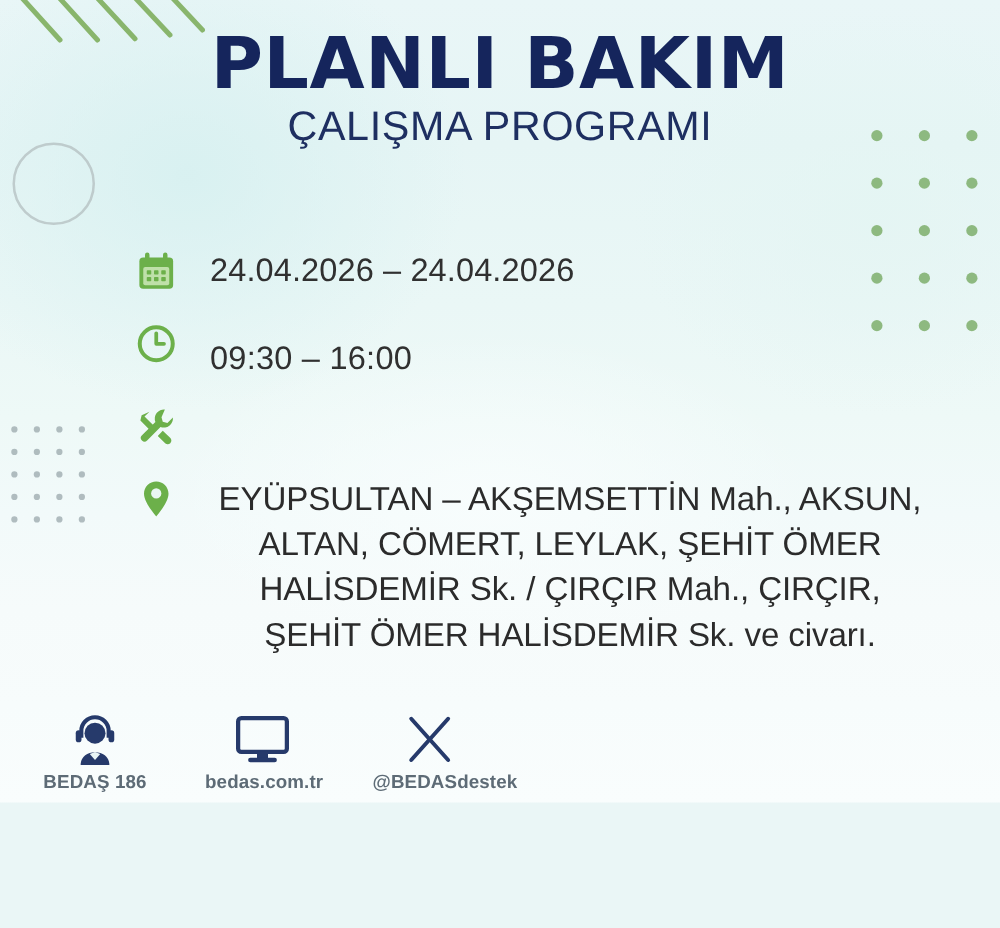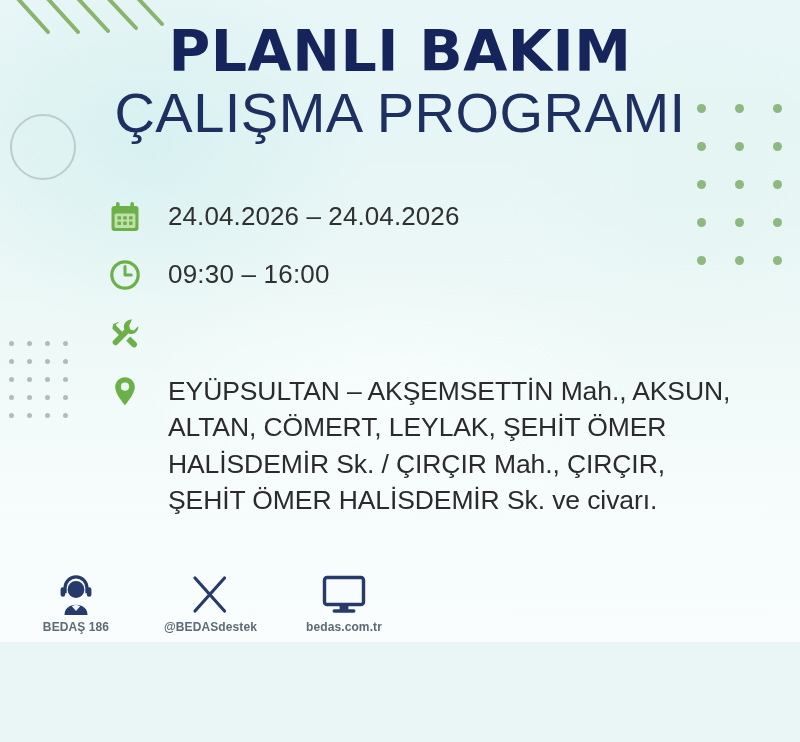--- a/index.html
+++ b/index.html
@@ -124,21 +124,21 @@
     font-size: 57px;
     letter-spacing: 0.5px;
     color: #15255c;
     line-height: 1.04;
     white-space: nowrap;
   }
   .title-sub {
     margin-top: 2px;
     font-family: "Liberation Sans", sans-serif;
     font-weight: 400;
-    font-size: 56px;
+    font-size: 33px;
     letter-spacing: 0.5px;
     color: #1e2f61;
     line-height: 1.08;
     white-space: nowrap;
   }
 
   
   .info {
     position: absolute;
     left: 104px;
@@ -158,29 +158,30 @@
     align-items: center;
     justify-content: center;
   }
   .row-text {
     font-family: "Liberation Sans", sans-serif;
     font-size: 26px;
     color: #303030;
     line-height: 1.34;
     padding-left: 22px;
     padding-top: 3px;
+    text-align: center;
   }
   .row-address .row-text {
     font-size: 26.5px;
     line-height: 1.37;
     letter-spacing: -0.1px;
     color: #2b2b2b;
   }
   .row-date .row-text { letter-spacing: 0.1px; }
-  .row-time .row-text { letter-spacing: 0.2px; }
+  .row-time .row-text { letter-spacing: 0.2px; margin-top: 12px; }
 
   
   .footer-contacts {
     position: absolute;
     left: 30px;
     bottom: 8px;
     display: flex;
     align-items: flex-end;
     gap: 42px;
   }
@@ -190,21 +191,21 @@
   }
   .contact-icon {
     height: 46px;
     display: flex;
     align-items: flex-end;
     justify-content: center;
   }
   .contact-label {
     margin-top: 5px;
     font-family: "Liberation Sans", sans-serif;
-    font-size: 12px;
+    font-size: 15px;
     font-weight: 700;
     color: #5d6b76;
     white-space: nowrap;
     letter-spacing: 0.1px;
   }
 
   
   .brand {
     position: absolute;
     right: 14px;
@@ -376,37 +377,37 @@
             <rect x="30.8" y="14.2" width="4.6" height="9.6" rx="2.3"></rect>
           </g>
           <path d="M15.8 33.2 20 38l4.2-4.8-4.2-1.6z" fill="#e9f6f6"></path>
         </svg>
       </div>
       <div class="contact-label">BEDAŞ 186</div>
     </div>
 
     <div class="contact">
       <div class="contact-icon">
+        <svg width="44" height="40" viewBox="0 0 44 40">
+          <rect x="2.5" y="2.5" width="39" height="27" rx="2.6" fill="none" stroke="#263a6b" stroke-width="3.4"></rect>
+          <rect x="17.6" y="29.5" width="8.8" height="5.4" fill="#263a6b"></rect>
+          <rect x="10.5" y="34.2" width="23" height="3.6" rx="1.8" fill="#263a6b"></rect>
+        </svg>
+      </div>
+      <div class="contact-label">bedas.com.tr</div>
+    </div>
+
+    <div class="contact">
+      <div class="contact-icon">
         <svg width="38" height="40" viewBox="0 0 38 40">
           <g stroke="#263a6b" stroke-width="3.2" stroke-linecap="round">
             <line x1="4" y1="3" x2="33.5" y2="36"></line>
             <line x1="33.5" y1="3" x2="4" y2="36"></line>
           </g>
         </svg>
       </div>
       <div class="contact-label">@BEDASdestek</div>
     </div>
 
-    <div class="contact">
-      <div class="contact-icon">
-        <svg width="44" height="40" viewBox="0 0 44 40">
-          <rect x="2.5" y="2.5" width="39" height="27" rx="2.6" fill="none" stroke="#263a6b" stroke-width="3.4"></rect>
-          <rect x="17.6" y="29.5" width="8.8" height="5.4" fill="#263a6b"></rect>
-          <rect x="10.5" y="34.2" width="23" height="3.6" rx="1.8" fill="#263a6b"></rect>
-        </svg>
-      </div>
-      <div class="contact-label">bedas.com.tr</div>
-    </div>
-
   </div>
 
 
 </div>
 
 </body></html>

